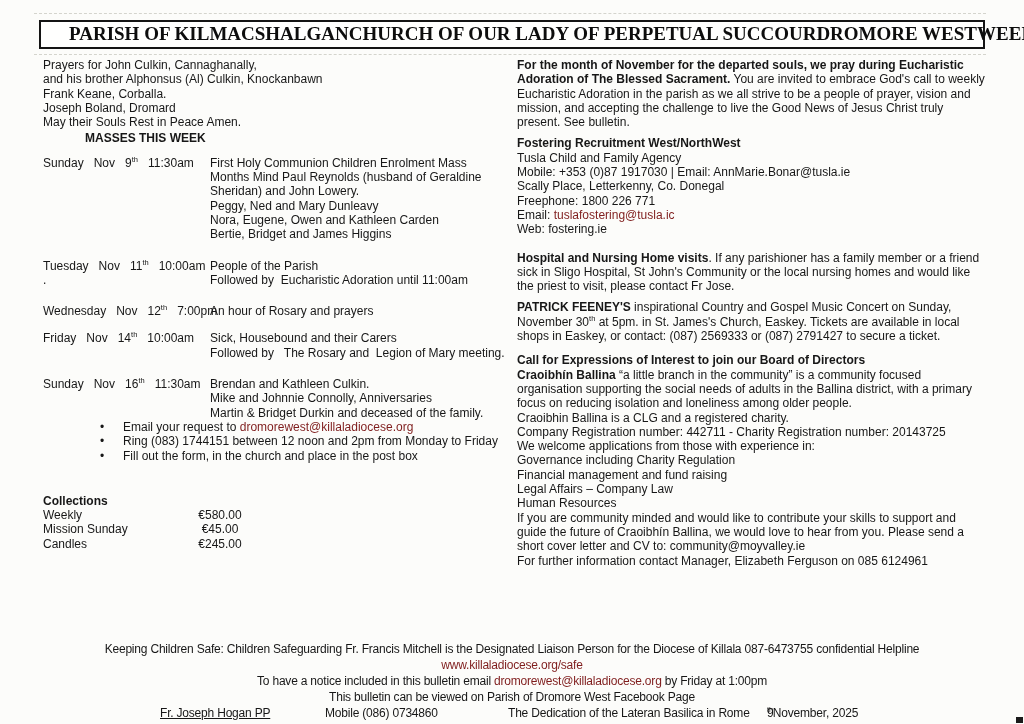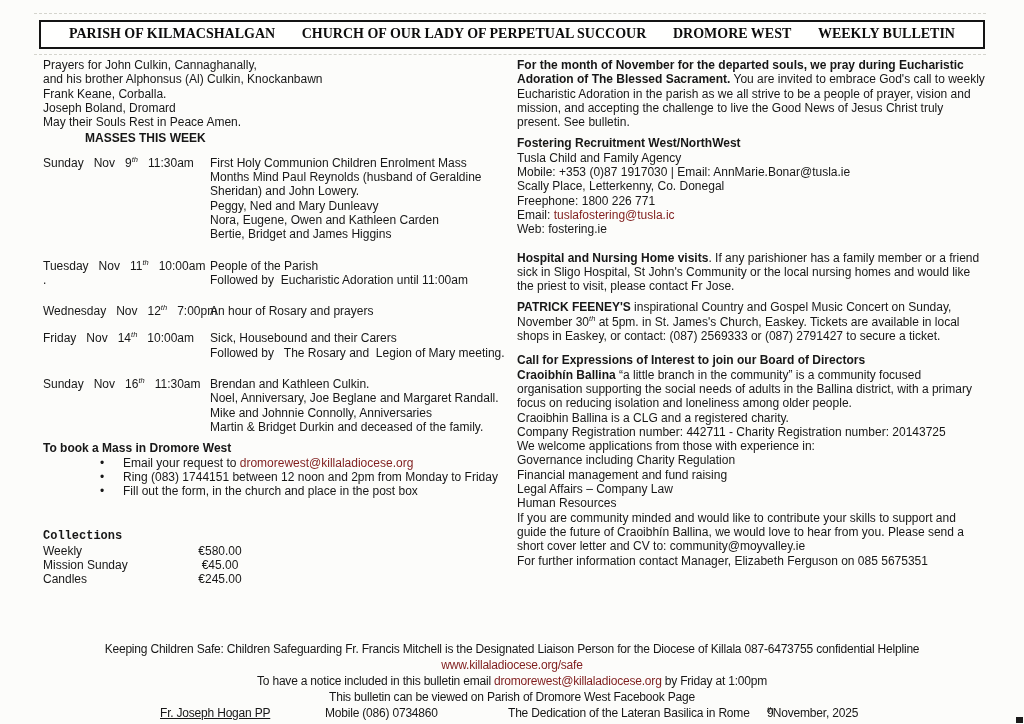--- a/index.html
+++ b/index.html
@@ -7,41 +7,41 @@
     position:relative;width:1024px;height:724px;background:#fcfcfa;
     font-family:"Liberation Sans",sans-serif;font-size:12px;line-height:14.3px;
     color:#171717;overflow:hidden;margin:0 auto;
   }
   .scanline{position:absolute;border-top:1px dashed #d4d4cd;height:0;}
   .header-box{
     position:absolute;left:39px;top:20px;width:886px;height:25px;
     border:2px solid #141414;background:#fffffe;
     display:flex;align-items:center;justify-content:space-between;
     padding:0 28px;
-    font-family:"Liberation Serif",serif;font-weight:bold;font-size:14px;
+    font-family:"Liberation Serif",serif;font-weight:bold;font-size:19px;
     white-space:nowrap;color:#0d0d0d;
   }
   .col-left{position:absolute;left:43px;top:58px;width:464px;}
   .col-right{position:absolute;left:517px;top:58px;width:471px;}
   b,.b{font-weight:bold;}
-  sup{font-size:7.5px;vertical-align:super;line-height:0;font-style:italic;}
+  sup{font-size:7.5px;vertical-align:super;line-height:0;}
   a.link{color:#7f1d1d;cursor:pointer;}
   p{margin:0;}
   .masses-heading{font-weight:bold;margin-top:2px;padding-left:42px;}
   .mass-rows{margin-top:10px;}
   .mass-row{position:relative;margin-bottom:17px;}
   .mass-sched{position:absolute;left:0;top:0;white-space:nowrap;}
   .mass-sched .sp{margin-right:10px;}
   .mass-desc{margin-left:167px;}
   .mass-desc div{white-space:pre;}
   .book-heading{font-weight:bold;margin-top:7px;}
   .bullet-row{display:flex;}
   .bullet-dot{margin-left:57px;width:23px;flex:none;}
   .collections{margin-top:31px;}
-  .coll-heading{font-weight:bold;font-family:Liberation Mono, monospace;}
+  .coll-heading{font-weight:bold;}
   .coll-row{display:flex;}
   .coll-label{width:149px;flex:none;}
   .coll-value{width:56px;text-align:center;flex:none;}
   .fostering{margin-top:7px;}
   .hospital{margin-top:14px;}
   .feeney{margin-top:7px;}
   .board{margin-top:10px;}
   .footer{
     position:absolute;left:0;top:613px;width:1024px;text-align:center;
     letter-spacing:-0.2px;
@@ -127,28 +127,26 @@
           <div>Followed by   The Rosary and  Legion of Mary meeting.</div>
         </div>
       </div>
 
       <div class="mass-row" style="margin-bottom:0;">
         <div class="mass-sched">
           <span class="sp">Sunday</span><span class="sp">Nov</span><span>16</span><sup>th</sup><span class="sp"></span><span>11:30am</span>
         </div>
         <div class="mass-desc">
           <div>Brendan and Kathleen Culkin.</div>
-          <div>Noel, Anniversary, Joe Beglane and Margaret Randall.</div>
           <div>Mike and Johnnie Connolly, Anniversaries</div>
           <div>Martin &amp; Bridget Durkin and deceased of the family.</div>
         </div>
       </div>
     </div>
 
-    <div class="book-heading">To book a Mass in Dromore West</div>
     <div>
       <div class="bullet-row">
         <span class="bullet-dot">•</span>
         <span><span>Email your request to </span><a class="link">dromorewest@killaladiocese.org</a></span>
       </div>
       <div class="bullet-row">
         <span class="bullet-dot">•</span>
         <span>Ring (083) 1744151 between 12 noon and 2pm from Monday to Friday</span>
       </div>
       <div class="bullet-row">
@@ -195,21 +193,21 @@
       <div class="b">Call for Expressions of Interest to join our Board of Directors</div>
       <p><b>Craoibhín Ballina</b><span> “a little branch in the community” is a community focused organisation supporting the social needs of adults in the Ballina district, with a primary focus on reducing isolation and loneliness among older people.</span></p>
       <div>Craoibhin Ballina is a CLG and a registered charity.</div>
       <div>Company Registration number: 442711 - Charity Registration number: 20143725</div>
       <div>We welcome applications from those with experience in:</div>
       <div>Governance including Charity Regulation</div>
       <div>Financial management and fund raising</div>
       <div>Legal Affairs – Company Law</div>
       <div>Human Resources</div>
       <div>If you are community minded and would like to contribute your skills to support and guide the future of Craoibhín Ballina, we would love to hear from you. Please send a short cover letter and CV to: community@moyvalley.ie</div>
-      <div>For further information contact Manager, Elizabeth Ferguson on 085 5675351</div>
+      <div>For further information contact Manager, Elizabeth Ferguson on 085 6124961</div>
     </div>
   </div>
 
   <div class="footer">
     <div class="fline">Keeping Children Safe: Children Safeguarding Fr. Francis Mitchell is the Designated Liaison Person for the Diocese of Killala 087-6473755 confidential Helpline</div>
     <div class="fline"><a class="link">www.killaladiocese.org/safe</a></div>
     <div class="fline"><span>To have a notice included in this bulletin email </span><a class="link">dromorewest@killaladiocese.org</a><span> by Friday at 1:00pm</span></div>
     <div class="fline">This bulletin can be viewed on Parish of Dromore West Facebook Page</div>
     <div class="fline footer-last">
       <span class="fl-name">Fr. Joseph Hogan PP</span>

